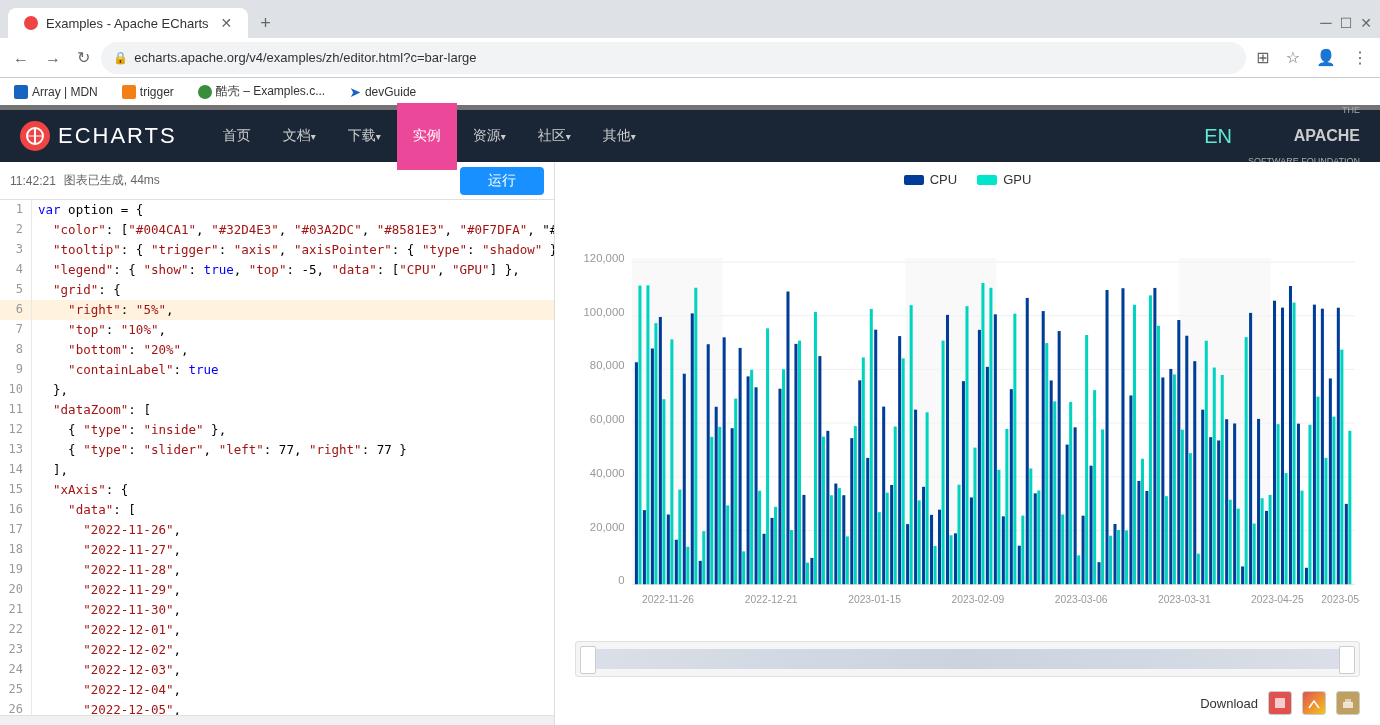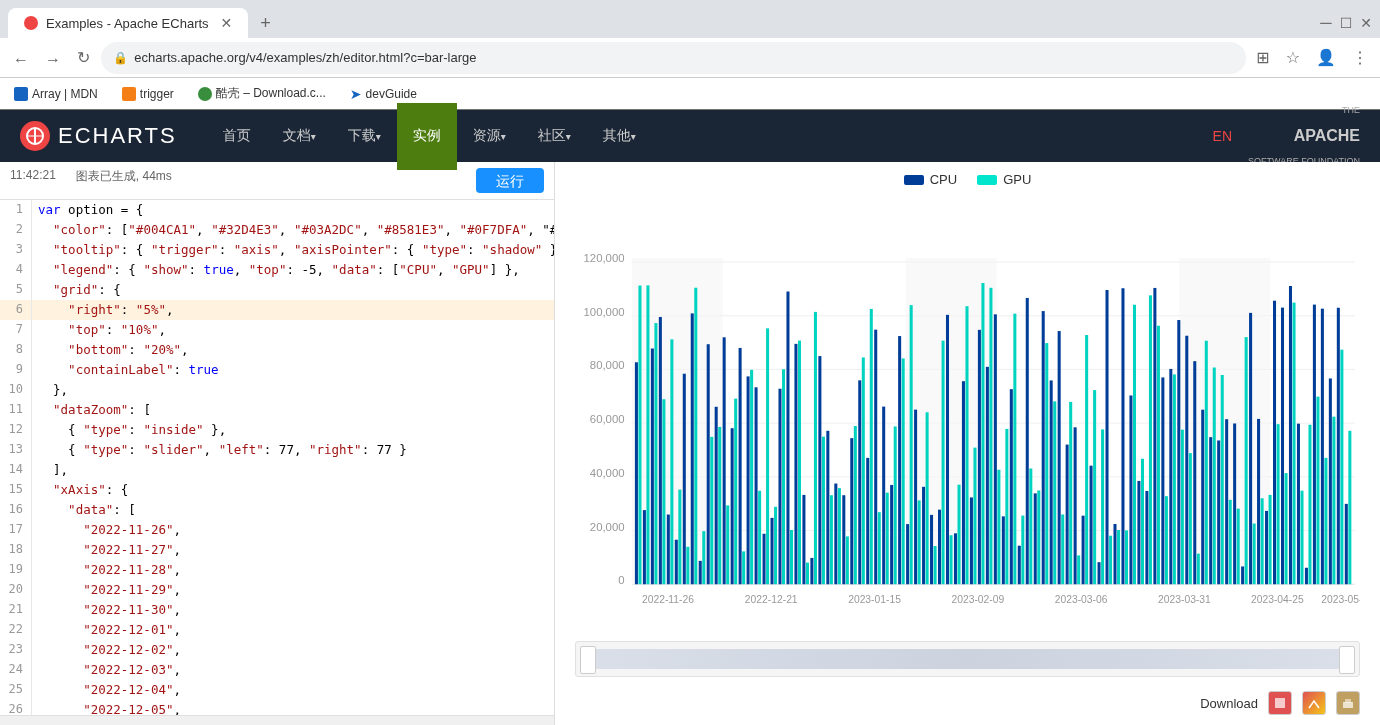--- a/index.html
+++ b/index.html
@@ -9,46 +9,46 @@
     .tab-favicon { width: 14px; height: 14px; background: #e44; border-radius: 50%; display: inline-block; }
     .tab-close { color: #666; font-size: 14px; cursor: pointer; margin-left: 4px; }
     .tab-new { background: none; border: none; font-size: 18px; color: #666; cursor: pointer; padding: 4px 8px; }
     .browser-controls { display: flex; align-items: center; background: #fff; margin: 0; padding: 4px 8px; height: 40px; gap: 6px; border-bottom: 1px solid #ccc; }
     .ctrl-btn { background: none; border: none; cursor: pointer; color: #666; font-size: 16px; padding: 2px 5px; border-radius: 50%; }
     .address-bar { flex: 1; display: flex; align-items: center; background: #f1f3f4; border-radius: 20px; padding: 4px 12px; gap: 6px; height: 32px; }
     .lock-icon { color: #666; font-size: 12px; }
     .address-text { flex: 1; font-size: 13px; color: #333; }
     .browser-actions { display: flex; gap: 8px; align-items: center; }
     .browser-action-btn { background: none; border: none; color: #666; font-size: 16px; cursor: pointer; padding: 4px; border-radius: 50%; }
-    .bookmarks-bar { background: #fff; padding: 4px 8px; display: flex; gap: 12px; align-items: center; height: 32px; border-bottom: 1px solid #737373; font-size: 12px; }
+    .bookmarks-bar { background: #fff; padding: 4px 8px; display: flex; gap: 12px; align-items: center; height: 32px; border-bottom: 5px solid #737373; font-size: 12px; }
     .bookmark-item { display: flex; align-items: center; gap: 4px; color: #333; cursor: pointer; padding: 2px 6px; border-radius: 4px; }
     .bm-icon { width: 14px; height: 14px; border-radius: 2px; display: inline-block; }
 
     
     .app-container { display: flex; flex-direction: column; height: calc(725px - 110px); }
     .app-header { background: #1a2535; height: 52px; display: flex; align-items: center; padding: 0 20px; gap: 30px; }
     .logo { display: flex; align-items: center; gap: 8px; }
     .logo-icon { width: 30px; height: 30px; background: #e44; border-radius: 50%; display: flex; align-items: center; justify-content: center; }
     .logo-text { color: #fff; font-size: 22px; font-weight: normal; letter-spacing: 2px; }
     .nav-items { display: flex; gap: 0; align-items: center; flex: 1; }
     .nav-item { color: #ccc; padding: 8px 16px; height: 67px; display: flex; align-items: center; font-size: 14px; cursor: pointer; position: relative; }
-    .nav-item.active { background: #4d7c0f; color: #fff; }
+    .nav-item.active { background: #ec4899; color: #fff; }
     .nav-item-with-arrow::after { content: ' ▾'; font-size: 10px; }
     .nav-right { display: flex; align-items: center; gap: 16px; margin-left: auto; }
-    .nav-lang { color: #ef4444; font-size: 14px; cursor: pointer; }
+    .nav-lang { color: #5eead4; font-size: 20px; cursor: pointer; }
     .apache-logo { color: #ccc; font-size: 11px; text-align: right; line-height: 1.2; }
     .apache-logo span { display: block; }
 
     
     .main-content { display: flex; flex: 1; overflow: hidden; }
     .editor-panel { width: 555px; min-width: 555px; display: flex; flex-direction: column; background: #fff; border-right: 1px solid #ddd; }
-    .editor-toolbar { display: flex; padding: 6px 10px; border-bottom: 1px solid #e0e0e0; gap: 20px; height: 38px; }
+    .editor-toolbar { display: flex; align-items: center; padding: 6px 10px; border-bottom: 1px solid #e0e0e0; gap: 8px; height: 38px; }
     .timestamp { font-size: 12px; color: #666; }
     .generated-info { font-size: 12px; color: #666; flex: 1; }
-    .run-btn { background: #1890ff; color: #fff; border: none; padding: 5px 20px; border-radius: 4px; font-size: 14px; cursor: pointer; }
+    .run-btn { background: #1890ff; color: #fff; border: none; padding: 5px 28px; border-radius: 4px; font-size: 14px; cursor: pointer; }
     .code-editor { flex: 1; overflow-y: auto; font-family: 'Consolas', 'Monaco', monospace; font-size: 12.5px; line-height: 1.55; background: #fff; }
     .code-line { display: flex; min-height: 20px; }
     .line-num { min-width: 32px; text-align: right; color: #999; padding-right: 8px; padding-left: 4px; user-select: none; border-right: 1px solid #e8e8e8; margin-right: 6px; font-size: 12px; line-height: 1.55; }
     .line-content { white-space: pre; flex: 1; padding-right: 8px; }
     .line-highlighted { background: #fff3e0; }
     .str { color: #a31515; }
     .bool { color: #0000ff; }
     .scrollbar-x { height: 10px; background: #f0f0f0; border-top: 1px solid #e0e0e0; }
 
     
@@ -103,21 +103,21 @@
     <div class="bookmark-item">
       <span class="bm-icon" style="background:#1565c0;"></span>
       <span>Array | MDN</span>
     </div>
     <div class="bookmark-item">
       <span class="bm-icon" style="background:#f57f17;"></span>
       <span>trigger</span>
     </div>
     <div class="bookmark-item">
       <span class="bm-icon" style="background:#388e3c;border-radius:50%;"></span>
-      <span>酷壳 – Download.c...</span>
+      <span>酷壳 – Examples.c...</span>
     </div>
     <div class="bookmark-item">
       <span style="color:#1565c0;font-size:14px;">➤</span>
       <span>devGuide</span>
     </div>
   </div>
 </div>
 
 <div class="app-container">
 

